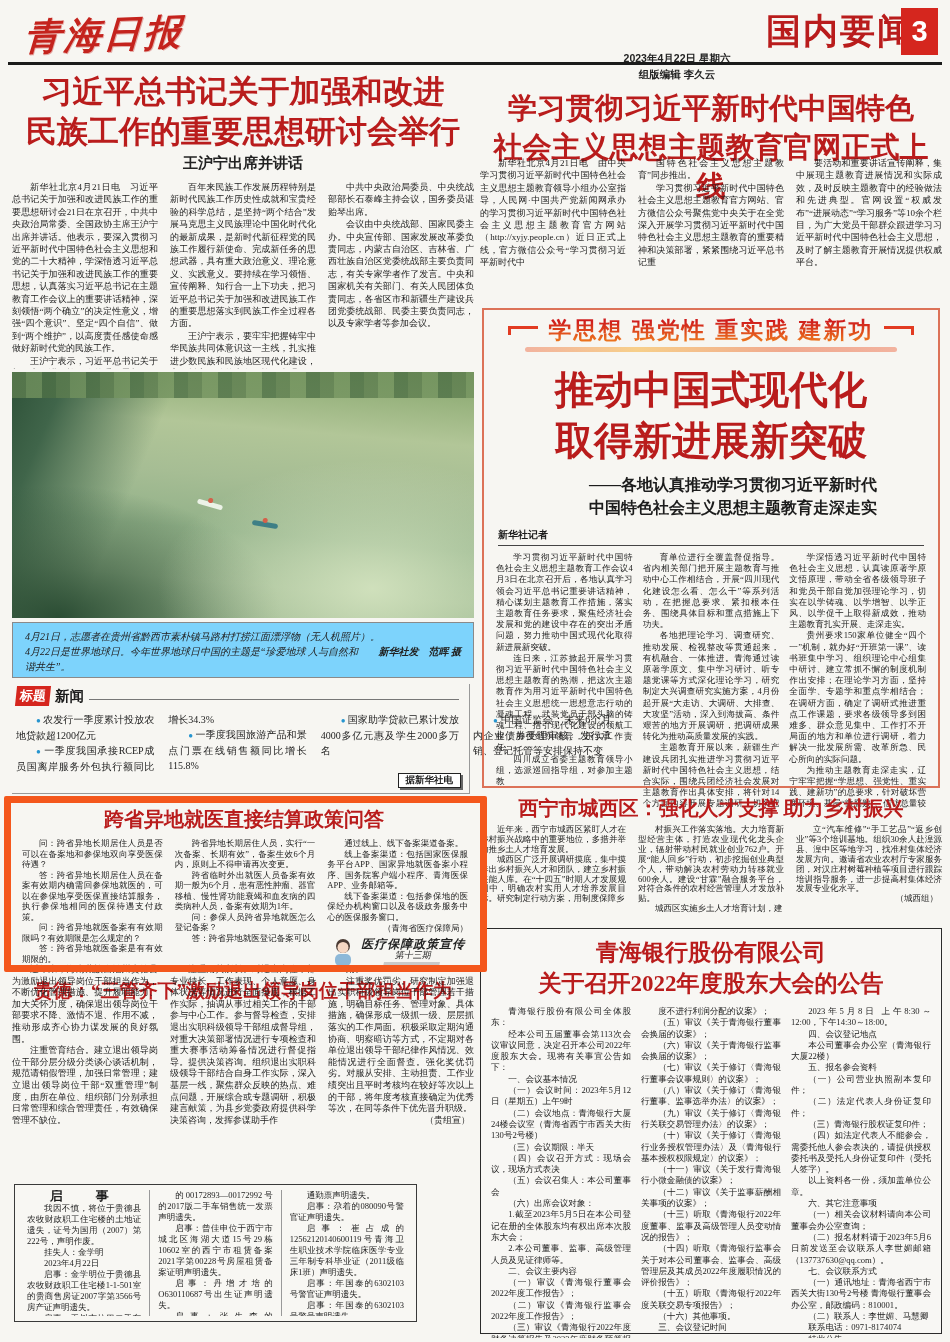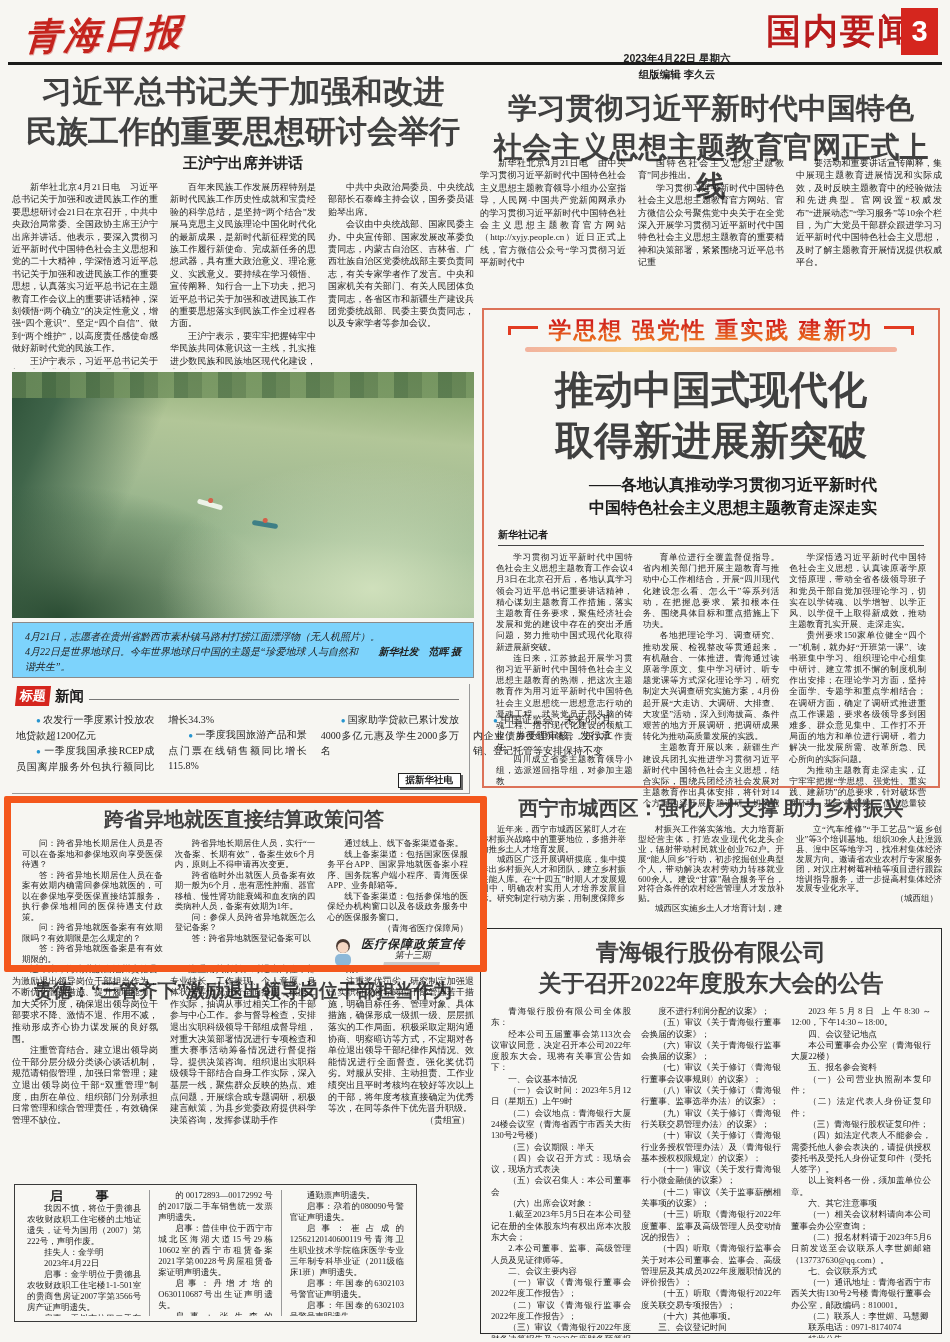--- a/index.html
+++ b/index.html
@@ -14,21 +14,21 @@
   .dateblk { position:absolute; left:592px; top:14px; width:170px; text-align:center;
     font-family:"Liberation Sans",sans-serif; font-size:10.5px; line-height:16px; color:#222; font-weight:bold;margin-top:36px; }
   .section-title { position:absolute; left:766px; top:8px; font-family:"Liberation Sans",sans-serif;
     font-size:35px; font-weight:700; letter-spacing:2px; color:#b91c1c; }
   .pagenum { position:absolute; left:901px; top:8px; width:37px; height:47px; background:#d5261e;
     color:#fff; font-family:"Liberation Sans",sans-serif; font-size:29px; font-weight:bold;
     display:flex; align-items:center; justify-content:center; }
   .hrule { position:absolute; left:8px; top:62px; width:934px; height:3px; background:#1b1b1b; }
 
   
-  .hl { font-weight:bold; text-align:center; font-family:"Liberation Serif",serif; color:#404040; }
+  .hl { font-weight:bold; text-align:center; font-family:"Liberation Serif",serif; color:#b91c1c; }
   .cols { display:flex; }
   .bcol { flex:1; overflow:hidden; text-align:justify; }
   .para { margin:0; text-indent:2em; text-align:justify; }
   .right-tag { text-align:right; padding-right:4px; }
 
   
   .artA-title { position:absolute; left:12px; top:72px; width:462px; font-size:31px; line-height:40px; }
   .artA-sub   { position:absolute; left:12px; top:154px; width:462px; text-align:center; font-size:15px; font-weight:bold; color:#222; }
   .artA-body  { position:absolute; left:12px; top:181px; width:462px; height:188px; gap:12px; font-size:9px; line-height:12.4px; }
 

